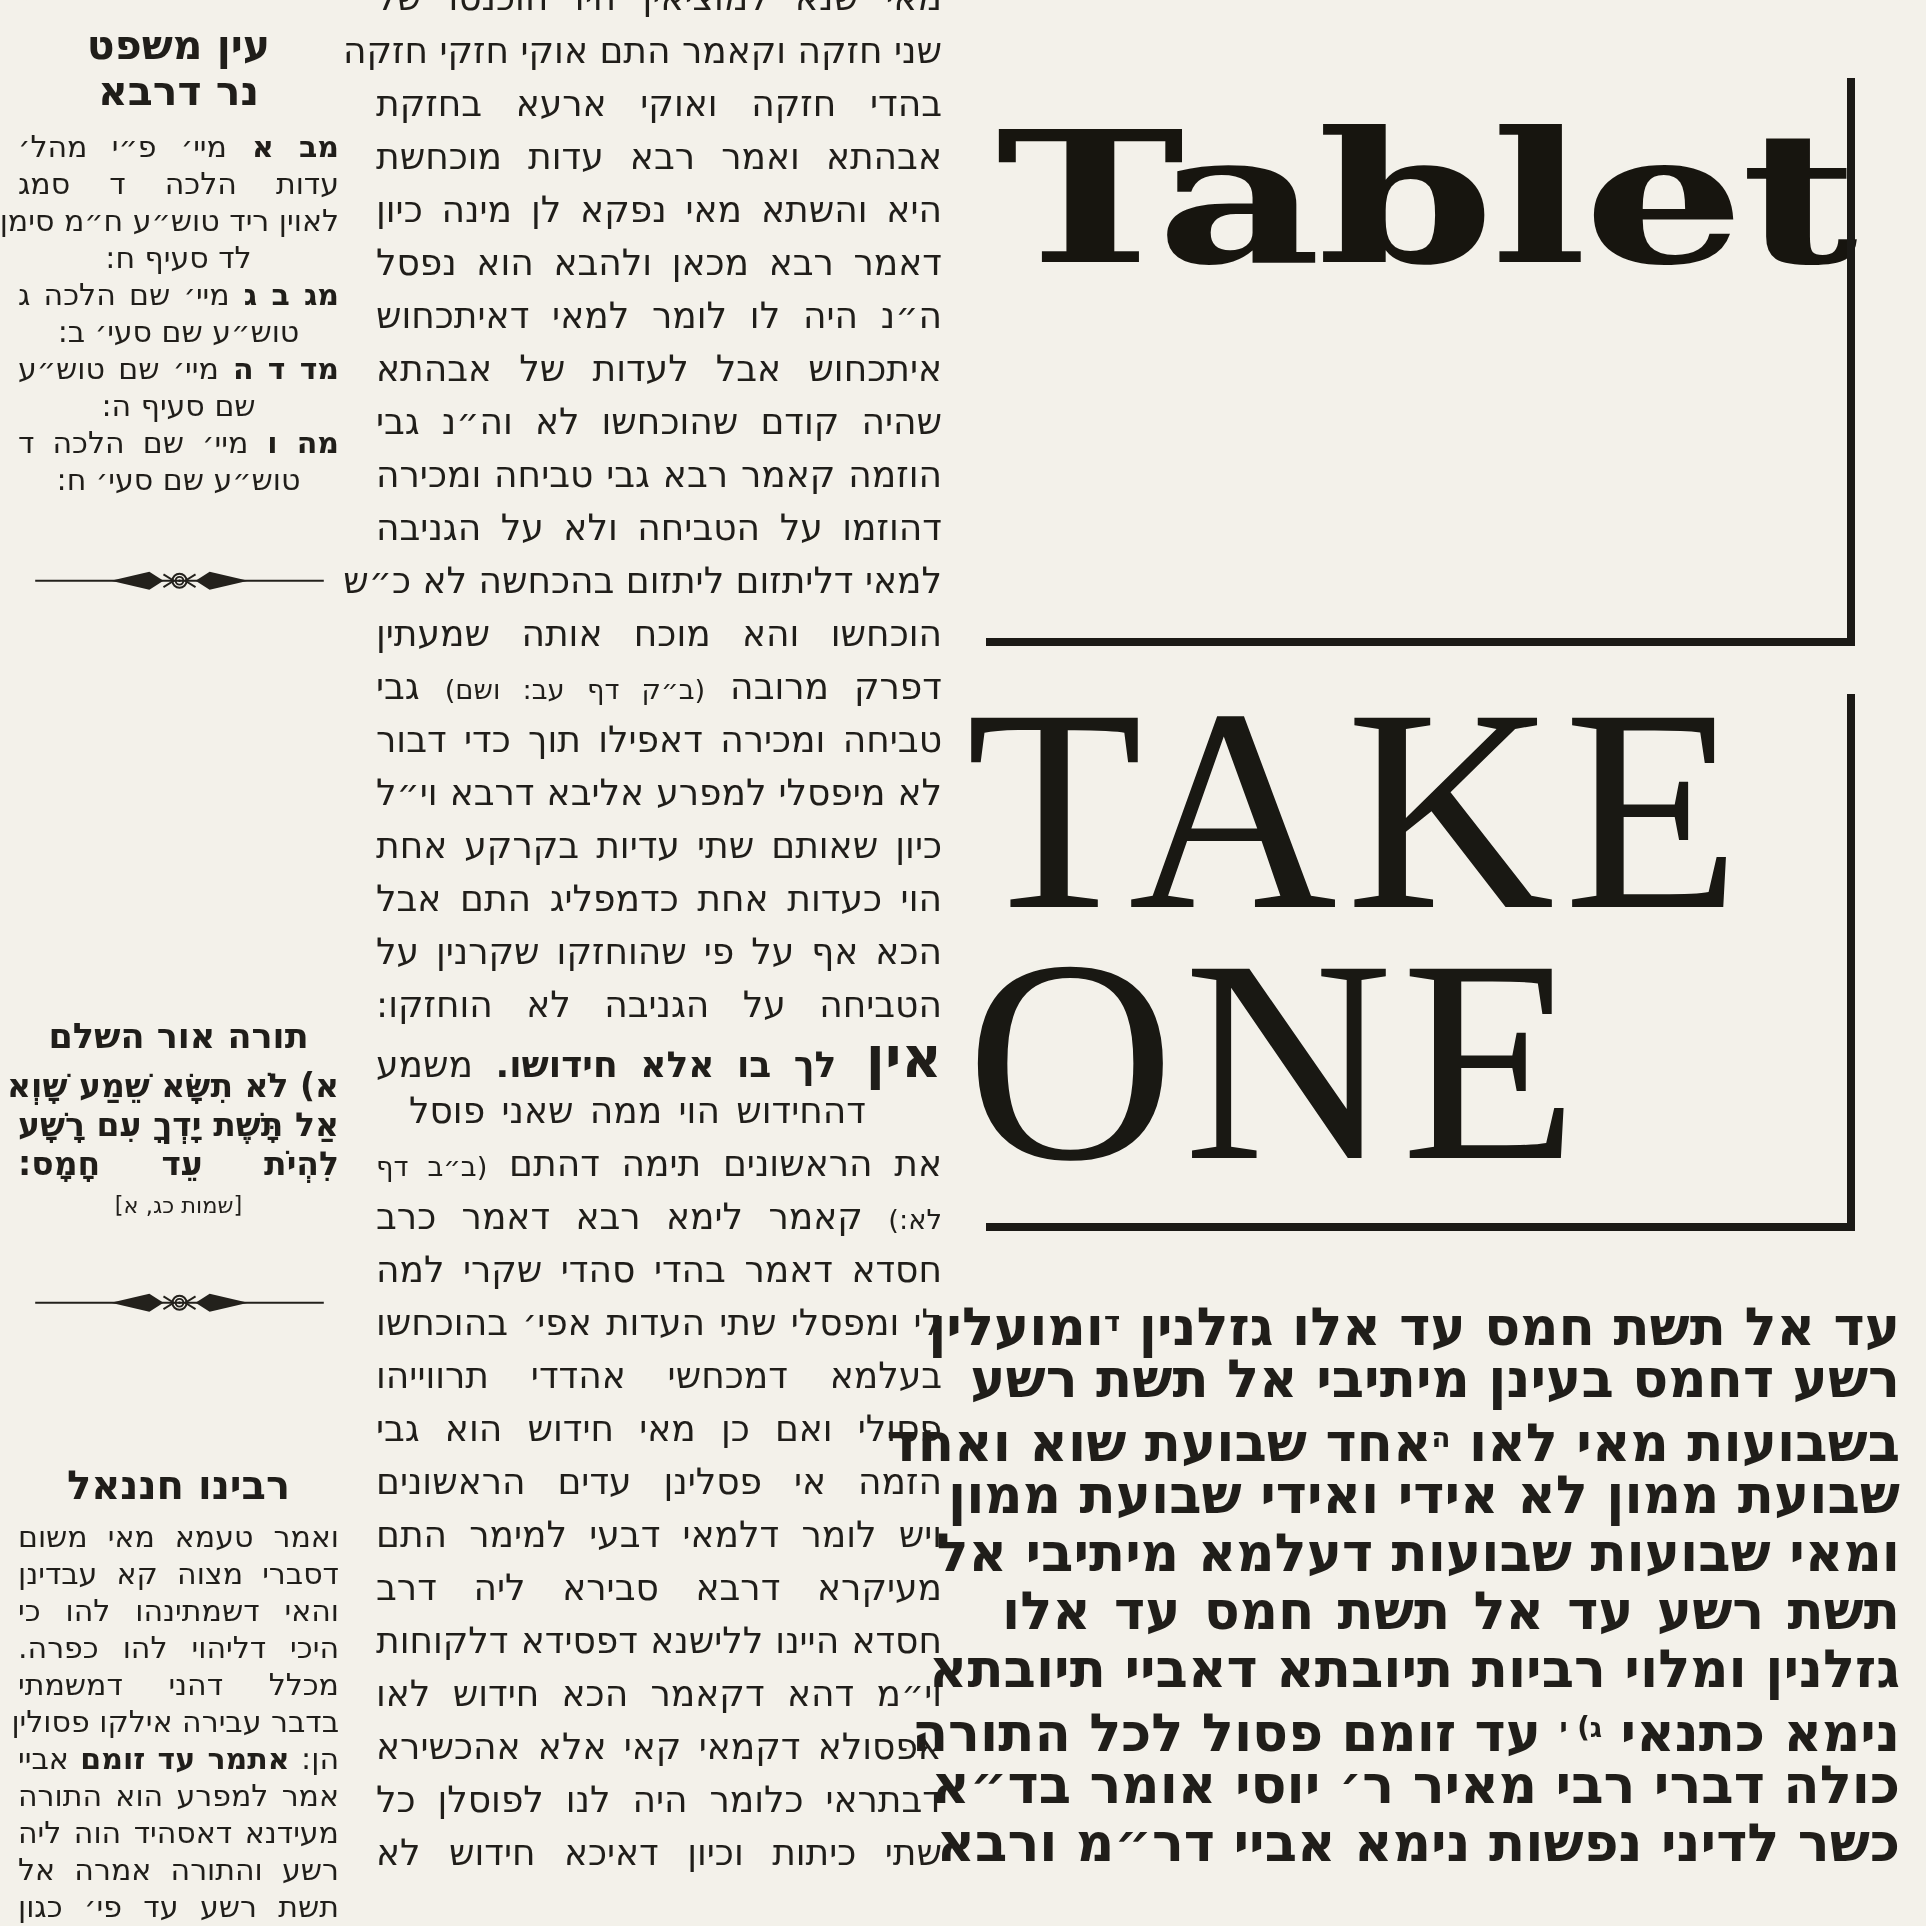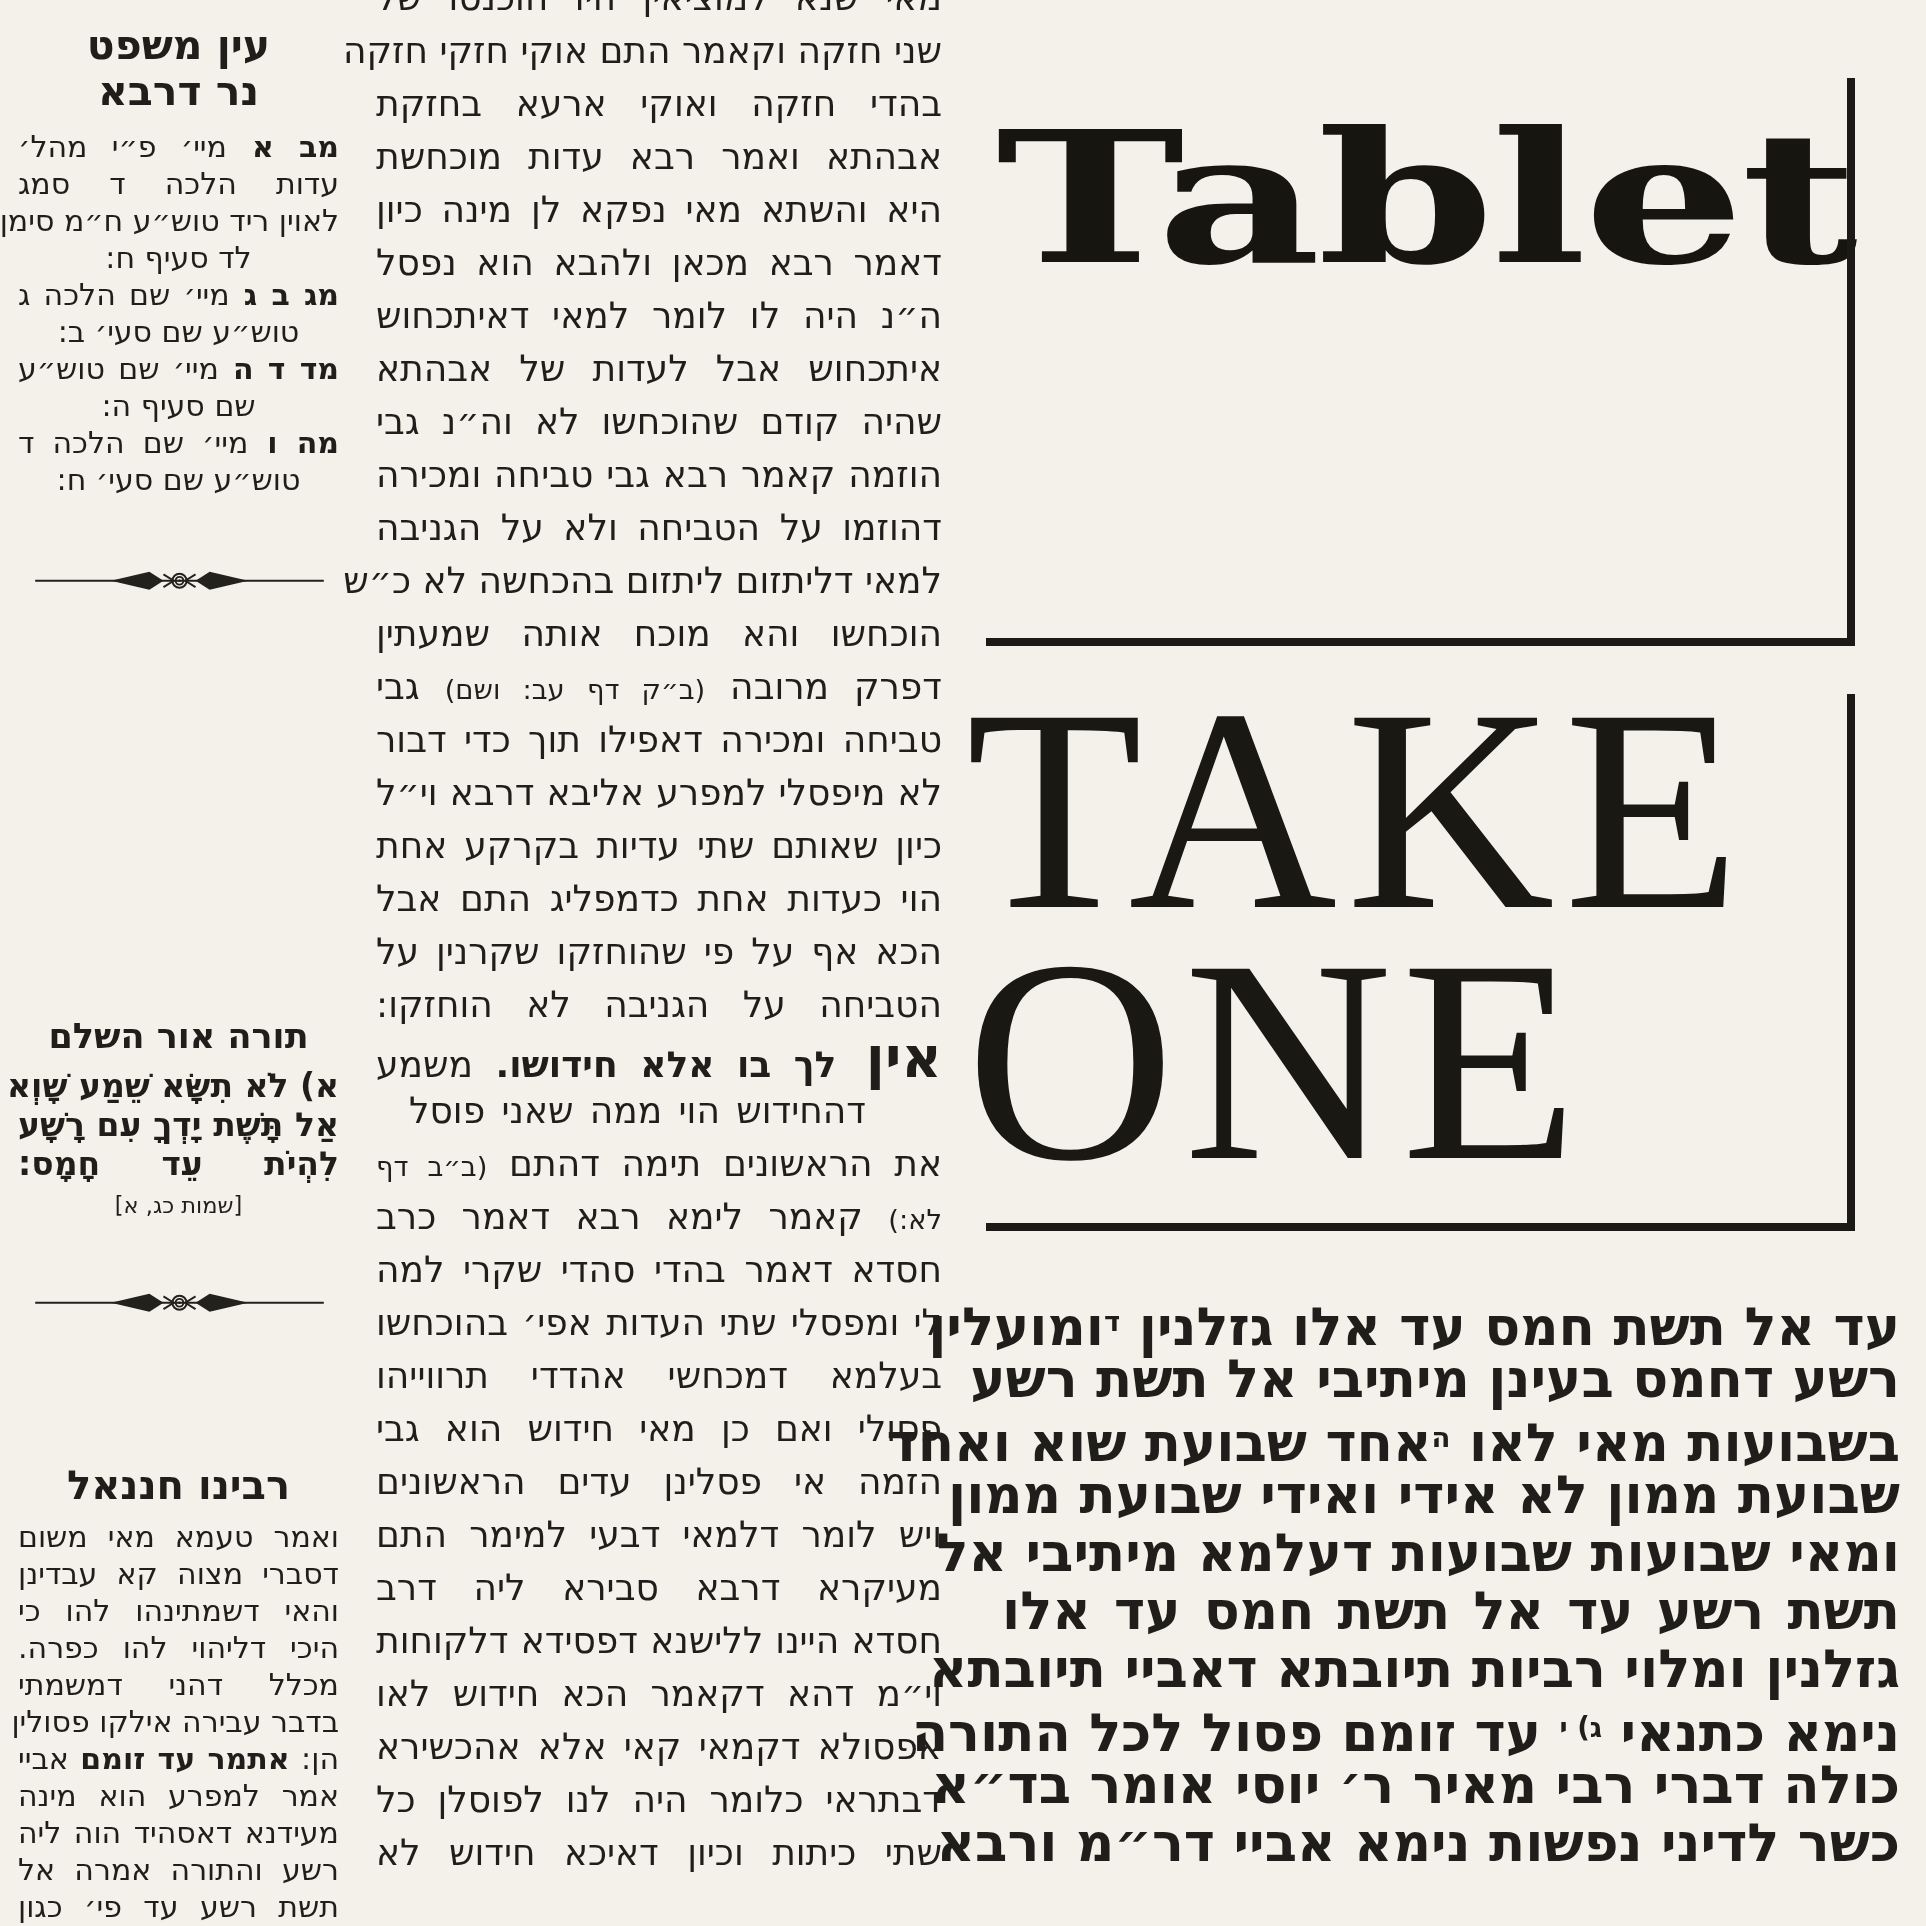--- a/index.html
+++ b/index.html
@@ -128,21 +128,21 @@
   <div id="rch" class="heb">
     <div id="rch-title">רבינו חננאל</div>
     <div id="rch-body">
         <div class="tl"><span>ואמר טעמא מאי משום</span></div>
         <div class="tl"><span>דסברי מצוה קא עבדינן</span></div>
         <div class="tl"><span>והאי דשמתינהו להו כי</span></div>
         <div class="tl"><span>היכי דליהוי להו כפרה.</span></div>
         <div class="tl"><span>מכלל דהני דמשמתי</span></div>
         <div class="tl"><span>בדבר עבירה אילקו פסולין</span></div>
         <div class="tl"><span>הן: </span><span class="sg-b">אתמר עד זומם</span><span> אביי</span></div>
-        <div class="tl"><span>אמר למפרע הוא מינה</span></div>
+        <div class="tl"><span>אמר למפרע הוא התורה</span></div>
         <div class="tl"><span>מעידנא דאסהיד הוה ליה</span></div>
         <div class="tl"><span>רשע והתורה אמרה אל</span></div>
         <div class="tl"><span>תשת רשע עד פי׳ כגון</span></div>
       </div>
   </div>
 
   <div id="mid-col" class="heb">
       <div class="tl"><span>מאי שנא למוציאין היו הוכנסו של</span></div>
       <div class="tl"><span>שני חזקה וקאמר התם אוקי חזקי חזקה</span></div>
       <div class="tl"><span>בהדי חזקה ואוקי ארעא בחזקת</span></div>

